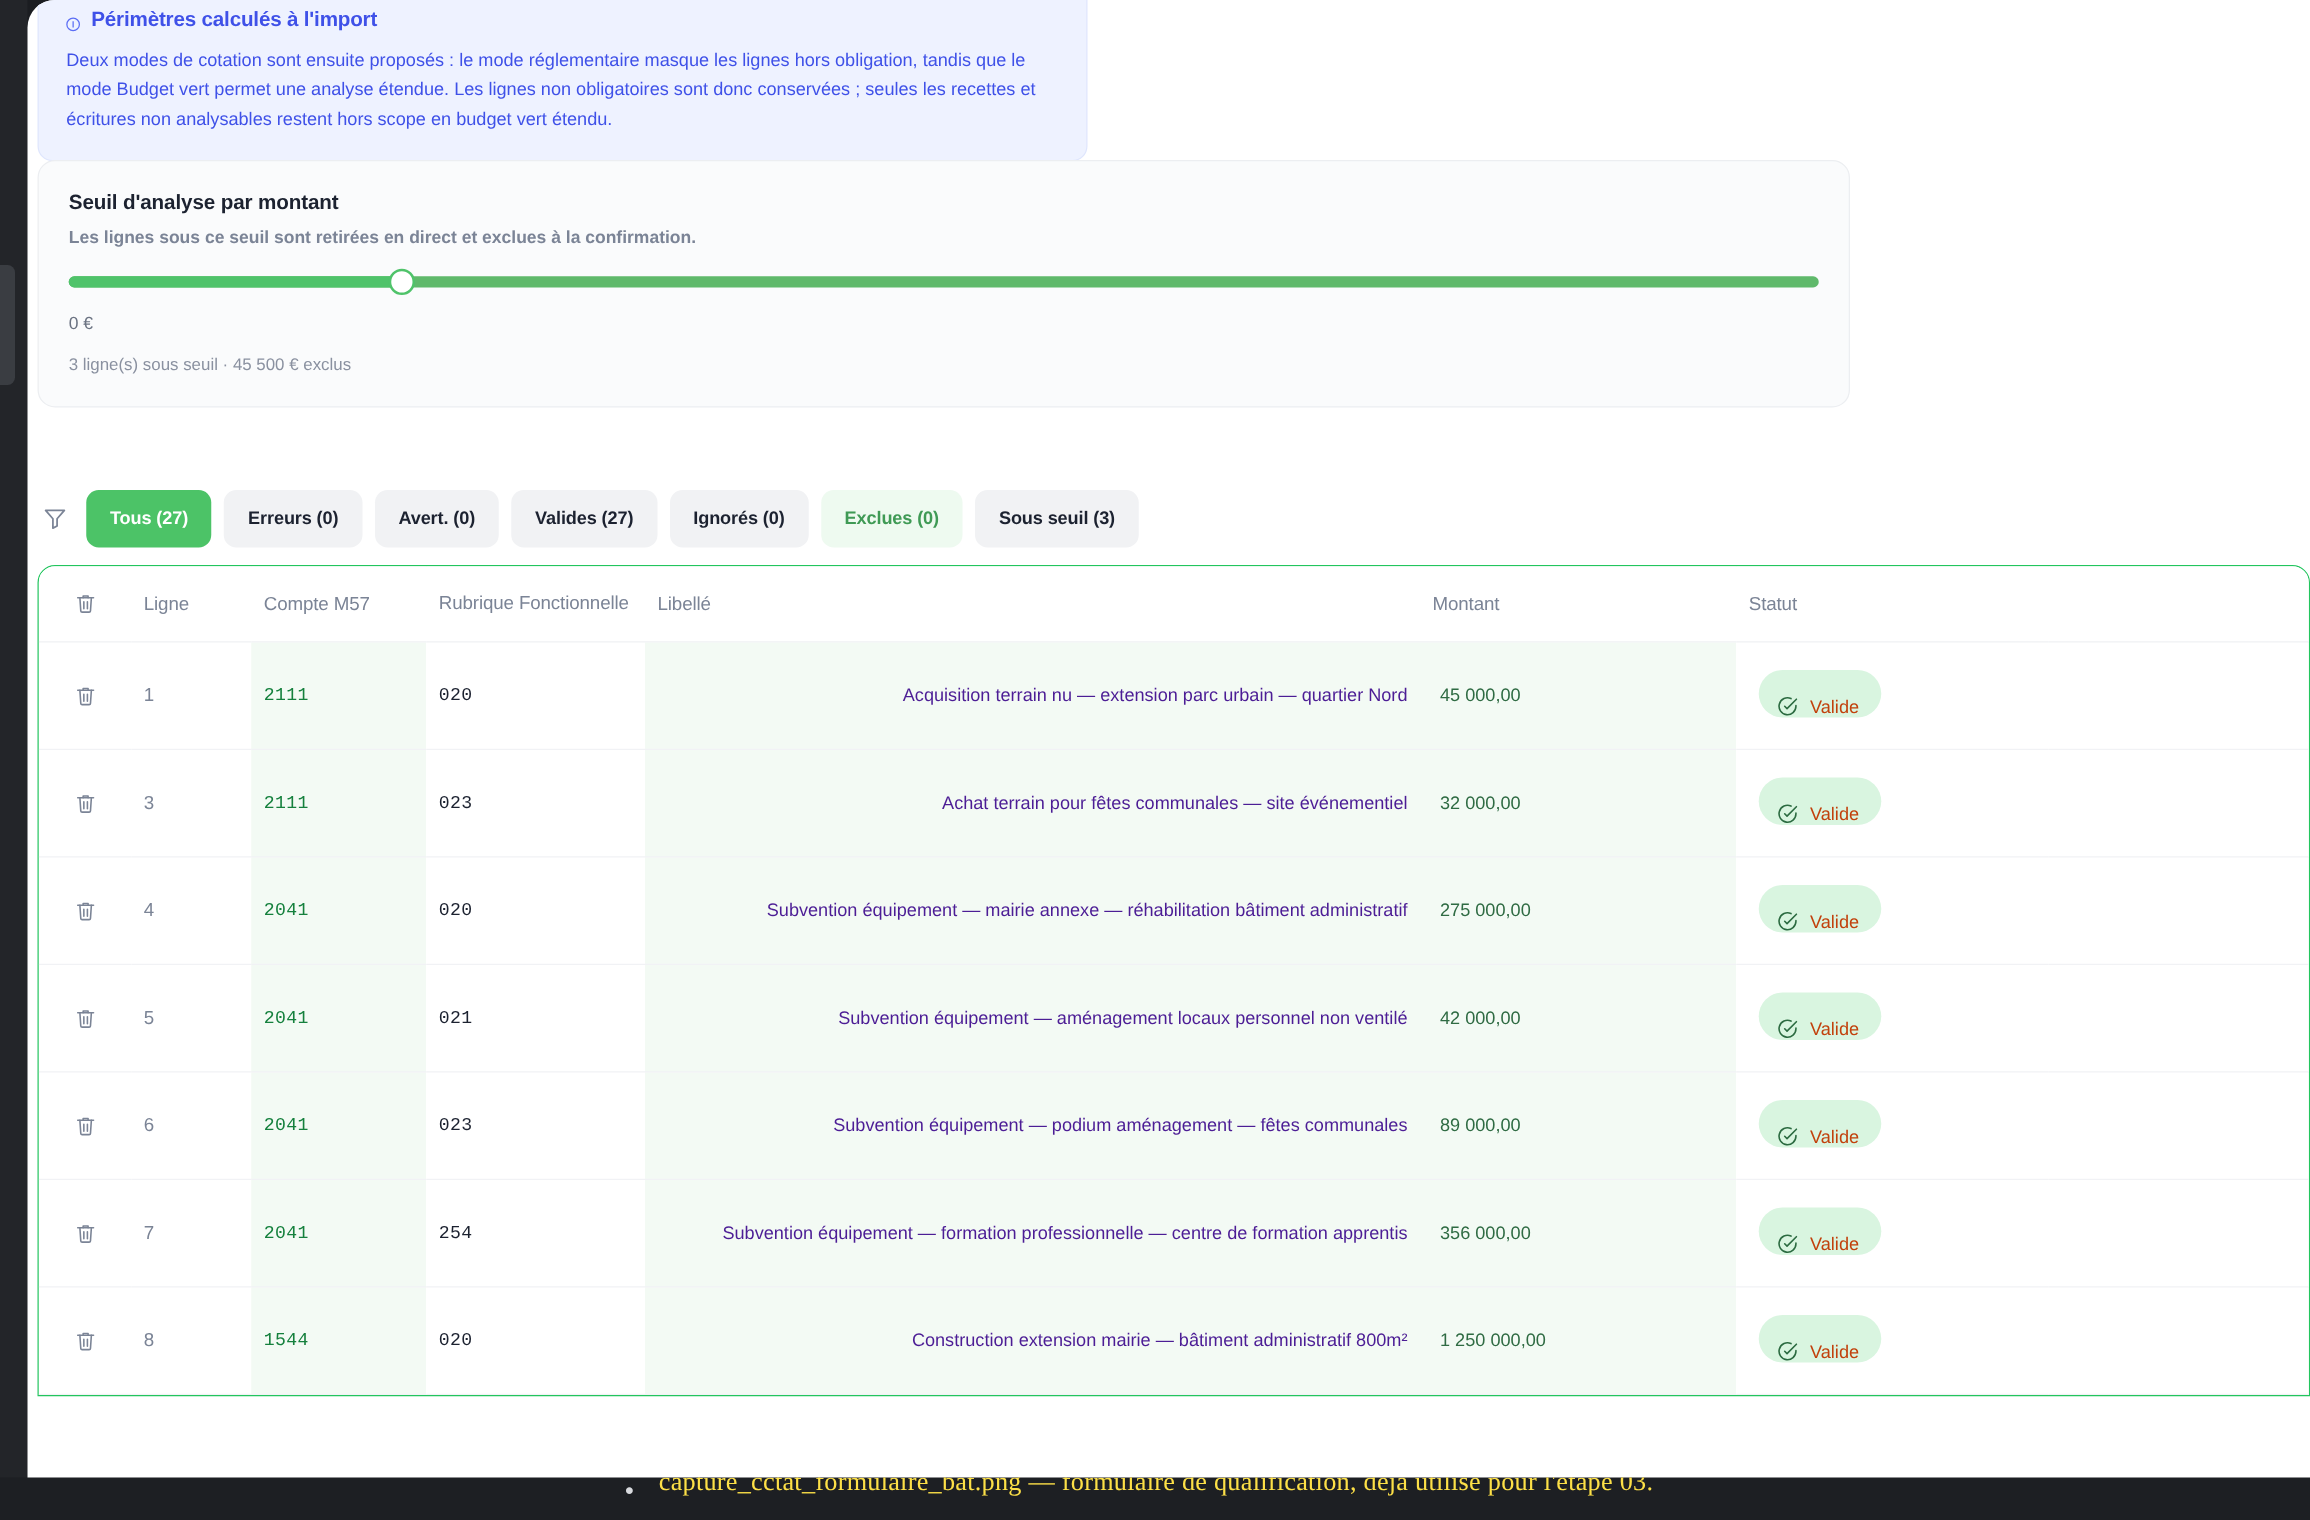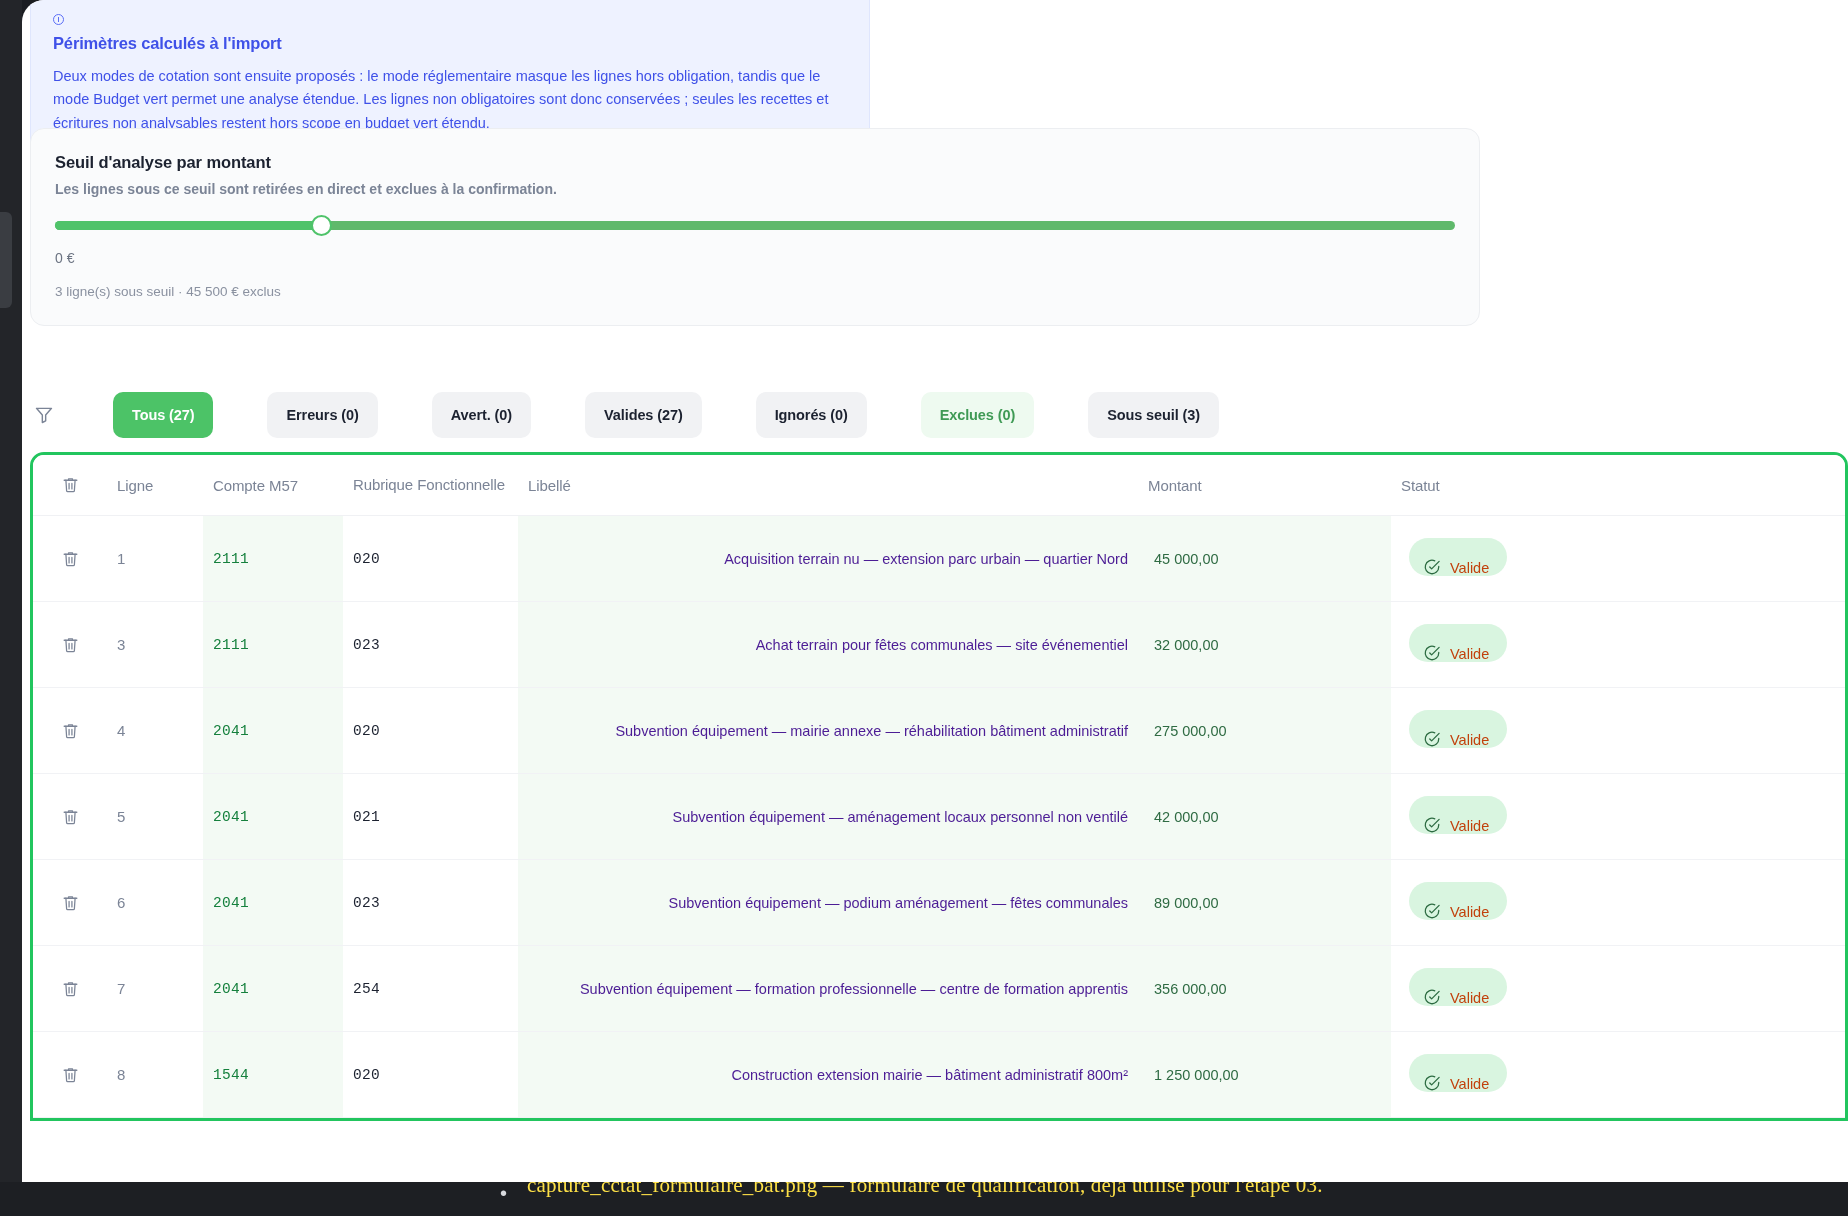--- a/index.html
+++ b/index.html
@@ -54,21 +54,20 @@
     background: #eef2ff;
     border: 1px solid #dfe6fd;
     border-radius: 12px;
     padding: 20px 22px 20px 22px;
   }
   .info-head {
     display: flex;
     align-items: flex-start;
     gap: 9px;
     margin-bottom: 11px;
-    flex-direction: column;
   }
   .info-icon {
     flex: 0 0 auto;
     width: 11px; height: 11px;
     border: 1.4px solid #5b6ef5;
     border-radius: 50%;
     position: relative;
     margin-top: 7px;
   }
   .info-icon::after {
@@ -183,40 +182,39 @@
     border-radius: 10px;
     background: #f1f2f4;
     color: #1c2230;
     font-size: 14.5px;
     font-weight: 700;
     letter-spacing: -0.1px;
     white-space: nowrap;
     border: none;
     font-family: "Liberation Sans", sans-serif;
     cursor: pointer;
-    margin-left: 44px;
   }
   .chip.active {
     background: #4cc367;
     color: #ffffff;
   }
   .chip.excluded {
     background: #eefaf0;
     color: #3f9a55;
   }
   .chips-spacer { flex: 1 1 auto; }
 
   
   .table-card {
     position: absolute;
     left: 8px;
     top: 452px;
     width: 1818px;
     background: #ffffff;
-    border: 3px solid #22c55e;
+    border: 1px solid #22c55e;
     border-top-left-radius: 14px;
     border-top-right-radius: 14px;
     overflow: hidden;
   }
   table {
     width: 100%;
     border-collapse: collapse;
     table-layout: fixed;
   }
   col.c-del   { width: 74px; }

